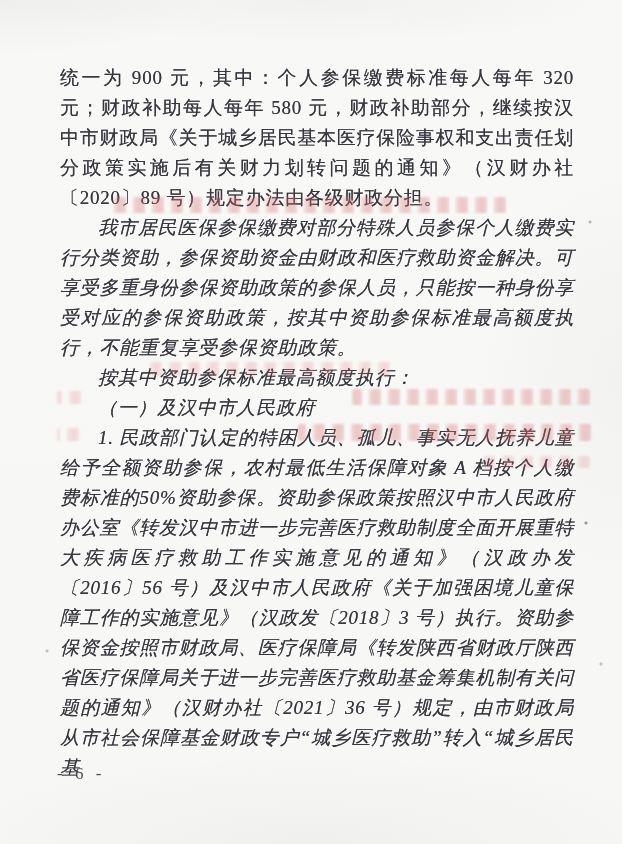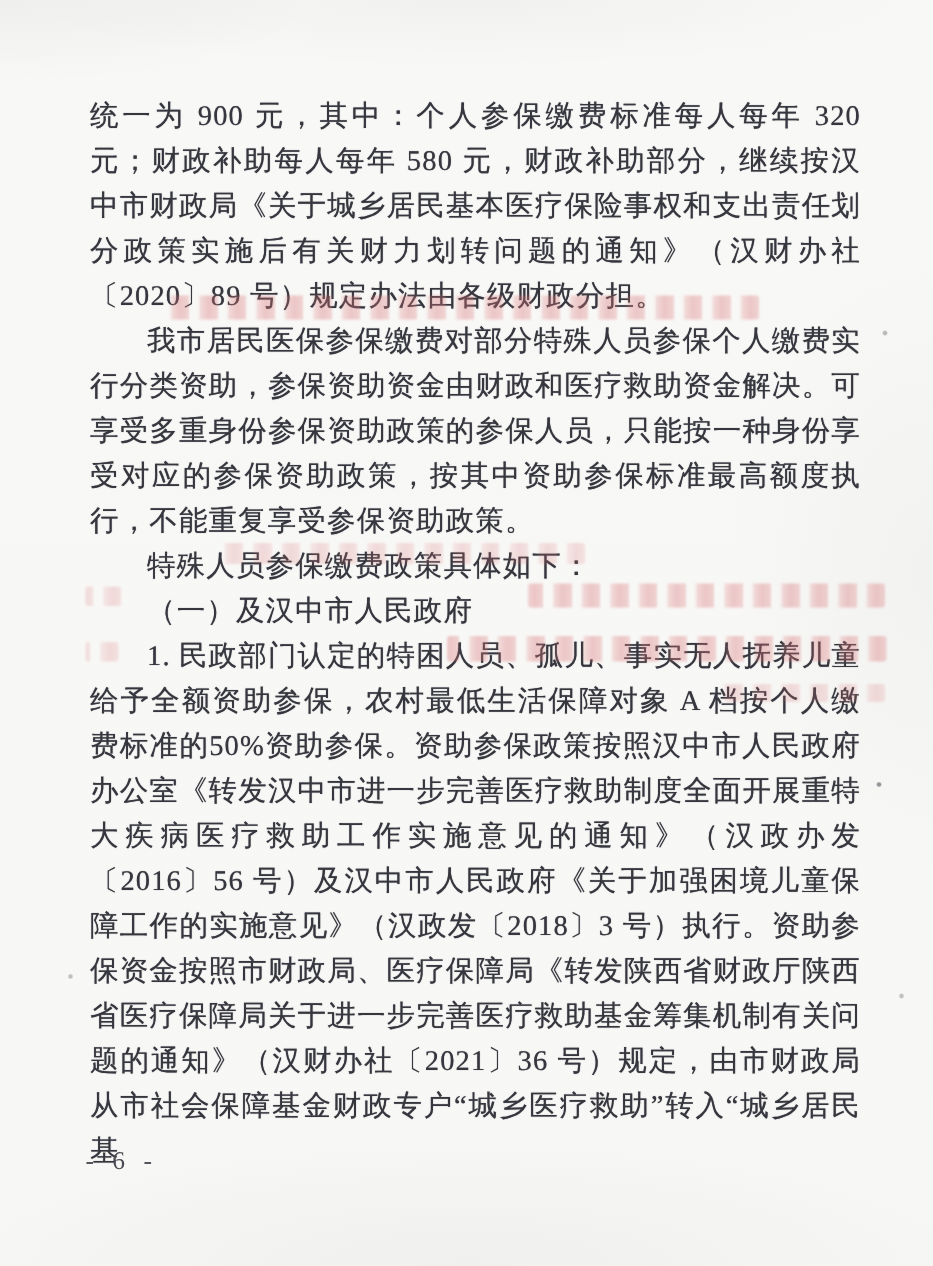--- a/index.html
+++ b/index.html
@@ -33,21 +33,21 @@
     top: 63px;
     width: 514px;
     color: #35363e;
     font-size: 19px;
     line-height: 30px;
     letter-spacing: 0.04em;
     text-align: justify;
     text-shadow: 0 0 0.6px rgba(53,54,62,0.75);
   }
   .para { margin: 0; }
-  .para.indent { text-indent: 2em; }
+  .para.indent { text-indent: 2em; font-style: italic; }
   
   .ghost {
     position: absolute;
     border-radius: 2px;
     background-image: repeating-linear-gradient(
       90deg,
       rgba(221,125,125,0.30) 0px,
       rgba(216,110,115,0.36) 6px,
       rgba(221,125,125,0.26) 11px,
       rgba(248,248,246,0) 13px,
@@ -67,21 +67,21 @@
   }
 </style>
 </head>
 <body>
 
 <div class="page">
 
   <div class="text-block">
     <p class="para">统一为 900 元，其中：个人参保缴费标准每人每年 320 元；财政补助每人每年 580 元，财政补助部分，继续按汉中市财政局《关于城乡居民基本医疗保险事权和支出责任划分政策实施后有关财力划转问题的通知》（汉财办社〔2020〕89 号）规定办法由各级财政分担。</p>
     <p class="para indent">我市居民医保参保缴费对部分特殊人员参保个人缴费实行分类资助，参保资助资金由财政和医疗救助资金解决。可享受多重身份参保资助政策的参保人员，只能按一种身份享受对应的参保资助政策，按其中资助参保标准最高额度执行，不能重复享受参保资助政策。</p>
-    <p class="para indent">特殊人员参保缴费政策具体如下：</p>
+    <p class="para indent">按其中资助参保标准最高额度执行：</p>
     <p class="para indent">（一）及汉中市人民政府</p>
     <p class="para indent">1. 民政部门认定的特困人员、孤儿、事实无人抚养儿童给予全额资助参保，农村最低生活保障对象 A 档按个人缴费标准的50%资助参保。资助参保政策按照汉中市人民政府办公室《转发汉中市进一步完善医疗救助制度全面开展重特大疾病医疗救助工作实施意见的通知》（汉政办发〔2016〕56 号）及汉中市人民政府《关于加强困境儿童保障工作的实施意见》（汉政发〔2018〕3 号）执行。资助参保资金按照市财政局、医疗保障局《转发陕西省财政厅陕西省医疗保障局关于进一步完善医疗救助基金筹集机制有关问题的通知》（汉财办社〔2021〕36 号）规定，由市财政局从市社会保障基金财政专户“城乡医疗救助”转入“城乡居民基</p>
   </div>
 
   <div class="ghost" style="left:112px; top:197px; width:394px; height:16px;"></div>
   <div class="ghost faint" style="left:145px; top:362px; width:245px; height:14px;"></div>
   <div class="ghost faint" style="left:57px; top:391px; width:24px; height:13px;"></div>
   <div class="ghost" style="left:352px; top:389px; width:238px; height:16px;"></div>
   <div class="ghost faint" style="left:57px; top:428px; width:22px; height:13px;"></div>
   <div class="ghost" style="left:298px; top:424px; width:293px; height:17px;"></div>

